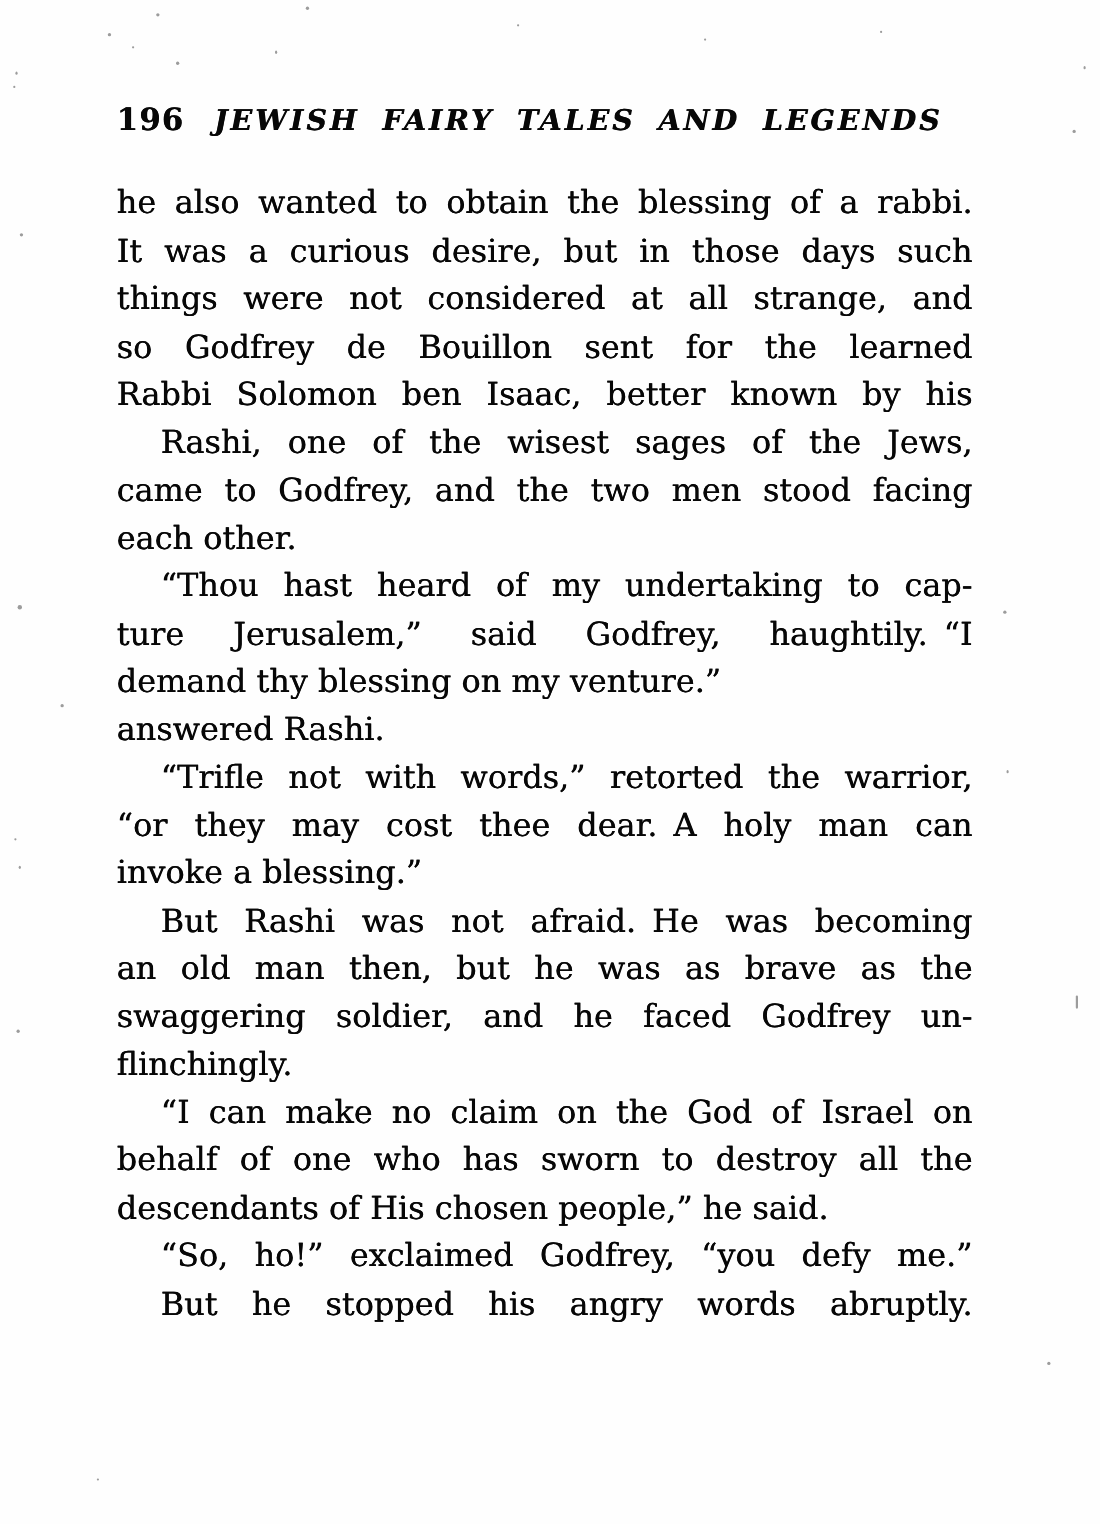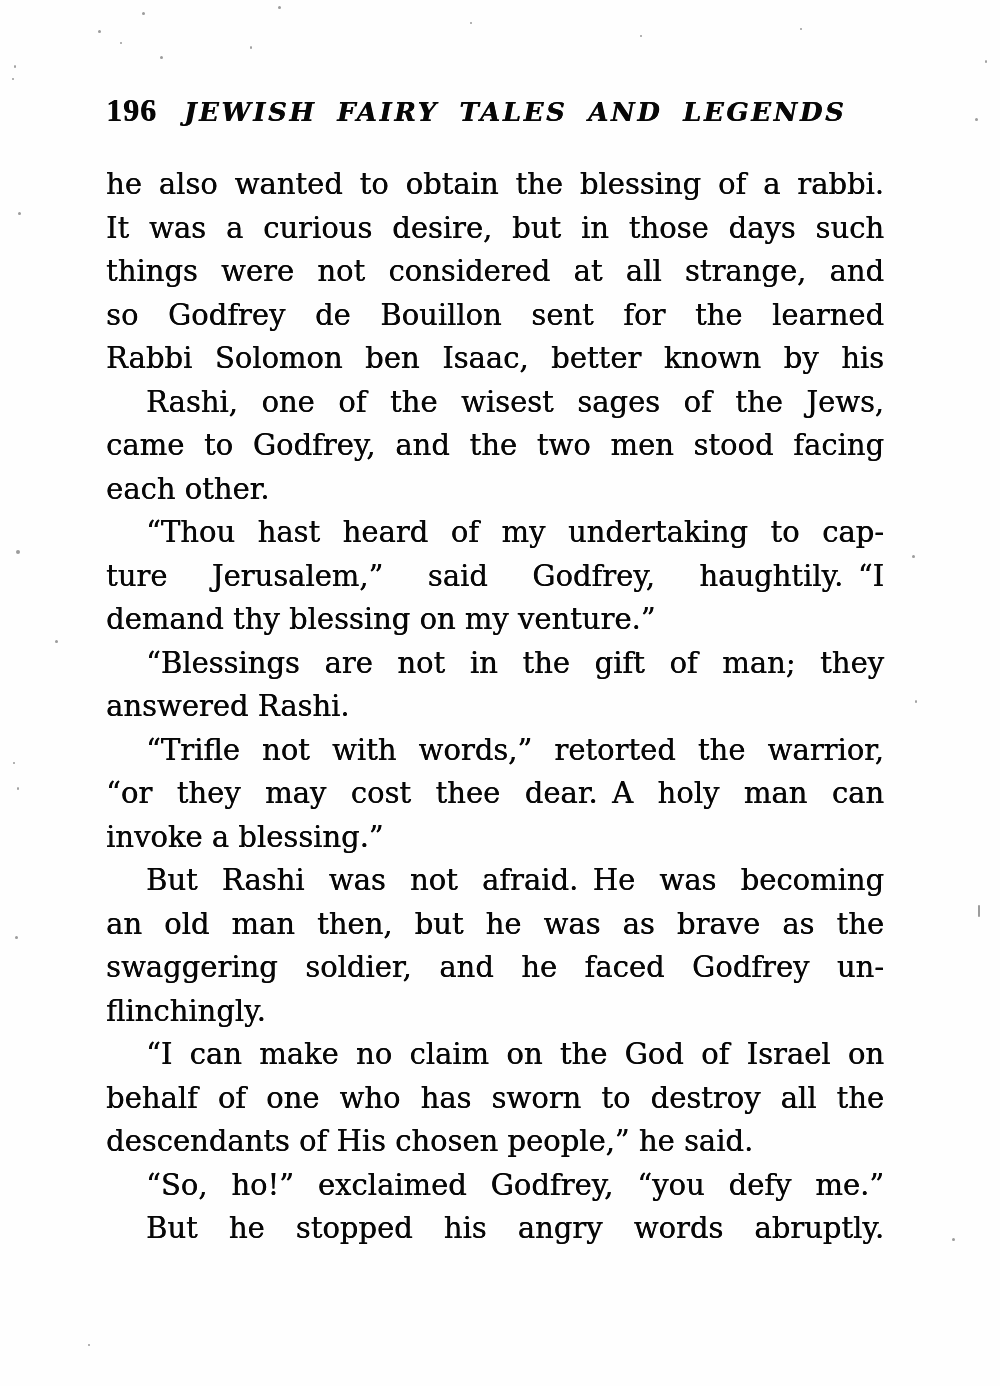--- a/index.html
+++ b/index.html
@@ -19,25 +19,24 @@
   .running-header {
     position: absolute;
     left: 106px;
     top: 92px;
     width: 778px;
     display: flex;
     align-items: baseline;
     white-space: nowrap;
   }
   .page-number {
-    font-size: 32px;
+    font-size: 28px;
     font-weight: 700;
     letter-spacing: 1px;
     text-shadow: 0.4px 0 currentColor;
-    font-family: Liberation Serif, serif;
   }
   .running-title {
     font-size: 26px;
     font-weight: 700;
     font-style: italic;
     margin-left: 27px;
     letter-spacing: 2.6px;
     word-spacing: 9px;
     text-shadow: 0.4px 0 currentColor;
   }
@@ -87,21 +86,20 @@
       <div class="line just">It was a curious desire, but in those days such</div>
       <div class="line just">things were not considered at all strange, and</div>
       <div class="line just">so Godfrey de Bouillon sent for the learned</div>
       <div class="line just">Rabbi Solomon ben Isaac, better known by his</div>
       <div class="line just indent">Rashi, one of the wisest sages of the Jews,</div>
       <div class="line just">came to Godfrey, and the two men stood facing</div>
       <div class="line">each other.</div>
       <div class="line just indent">“Thou hast heard of my undertaking to cap-</div>
       <div class="line just">ture Jerusalem,” said Godfrey, haughtily. “I</div>
       <div class="line">demand thy blessing on my venture.”</div>
-      <div class="line just indent">“Blessings are not in the gift of man; they</div>
       <div class="line">answered Rashi.</div>
       <div class="line just indent">“Trifle not with words,” retorted the warrior,</div>
       <div class="line just">“or they may cost thee dear. A holy man can</div>
       <div class="line">invoke a blessing.”</div>
       <div class="line just indent">But Rashi was not afraid. He was becoming</div>
       <div class="line just">an old man then, but he was as brave as the</div>
       <div class="line just">swaggering soldier, and he faced Godfrey un-</div>
       <div class="line">flinchingly.</div>
       <div class="line just indent">“I can make no claim on the God of Israel on</div>
       <div class="line just">behalf of one who has sworn to destroy all the</div>

